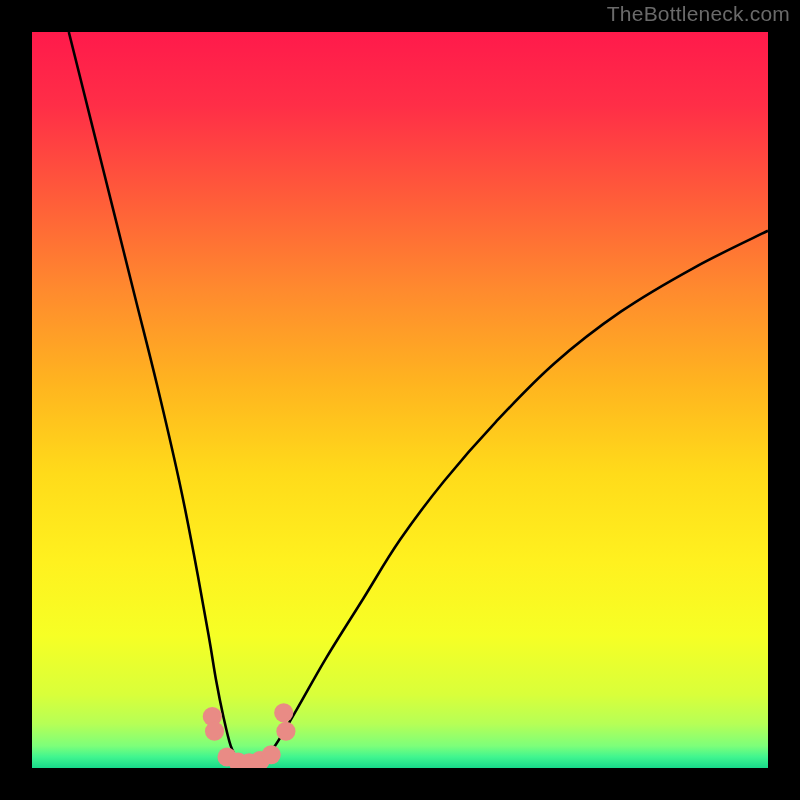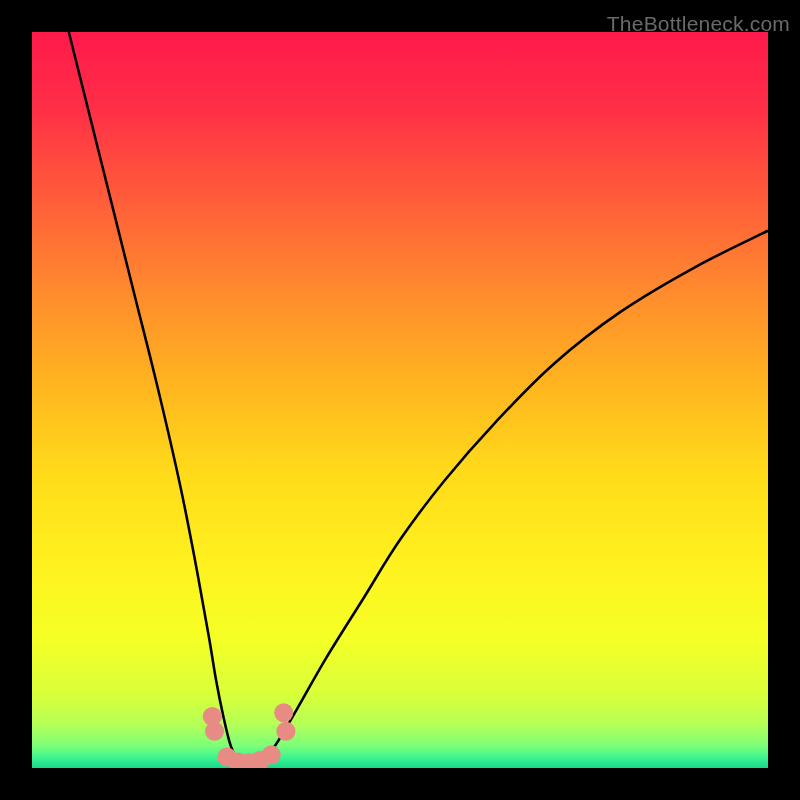--- a/index.html
+++ b/index.html
@@ -25,21 +25,21 @@
     height: 736px;
     overflow: hidden;
   }
   .gradient {
     position: absolute;
     left: 0; top: 0;
     width: 100%; height: 100%;
   }
   .watermark {
     position: absolute;
-    top: 12px;
+    top: 2px;
     right: 10px;
     color: #6a6a6a;
     font-size: 21px;
     font-weight: 500;
     letter-spacing: 0.2px;
   }
   svg.curve {
     position: absolute;
     left: 0; top: 0;
     width: 100%;

